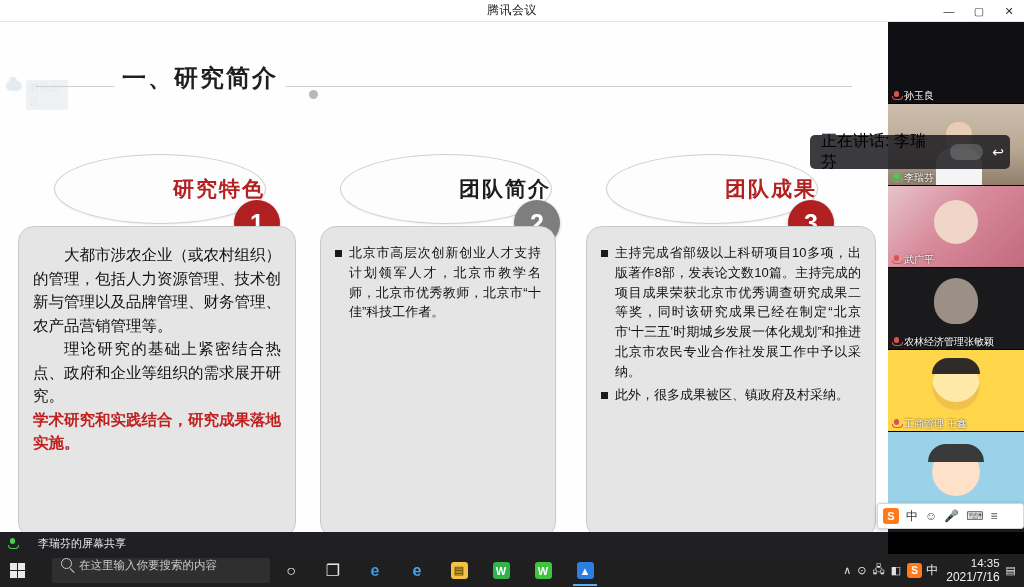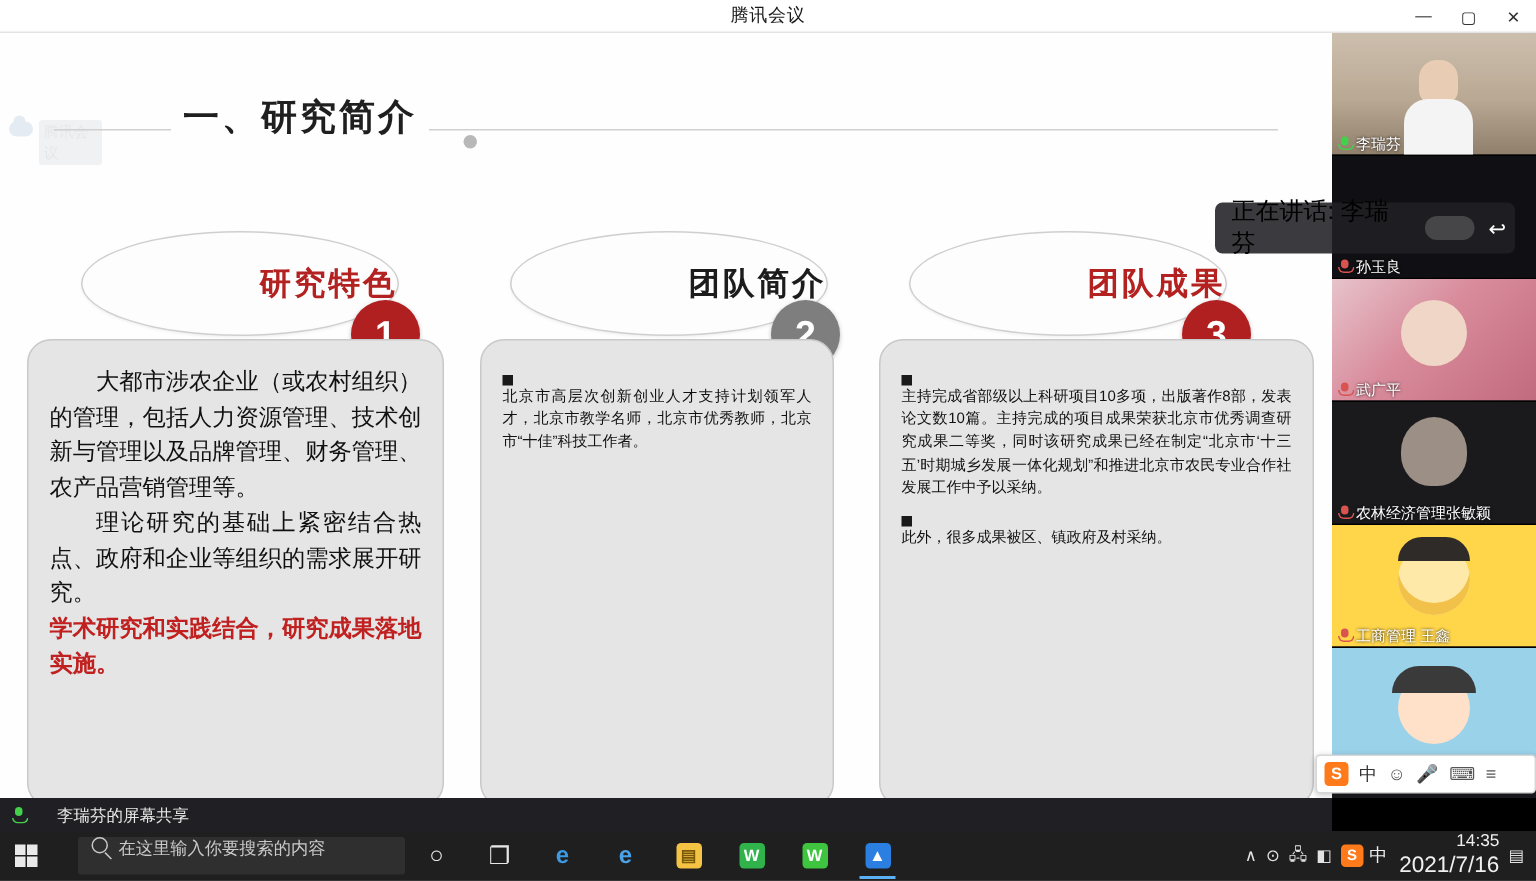--- a/index.html
+++ b/index.html
@@ -117,23 +117,22 @@
   #col1 .card { left: 8px; width: 278px; }
   #col2 .card { left: 8px; width: 236px; }
   #col3 .card { left: 8px; width: 290px; }
 
   .body-p {
     font-size: 15.5px; color: #111; line-height: 1.52; text-align: justify;
   }
   .body-p.indent { text-indent: 2em; }
   .body-p.redbold { color: #c0201f; font-weight: bold; text-indent: 0; }
   .bullet-row {
-    display: flex; font-size: 10px; color: #111; line-height: 1.52;
+    display: flex; font-size: 13px; color: #111; line-height: 1.52;
     margin-bottom: 4px;
-    flex-direction: column;
   }
   .bullet-row .bsq {
     flex: 0 0 auto; width: 14px; padding-top: 7px;
   }
   .bullet-row .bsq i {
     display: block; width: 7px; height: 7px; background: #1a1a1a;
   }
   .bullet-row .btext { flex: 1 1 auto; text-align: justify; }
 
   
@@ -278,21 +277,21 @@
   #tray {
     position: absolute; right: 0; top: 554px; height: 33px;
     display: flex; align-items: center; gap: 6px; padding-right: 8px;
   }
   #tray .tglyph { font-size: 11px; color: #e2e2e2; }
   #clock {
     display: flex; flex-direction: column; align-items: flex-end; justify-content: center;
     line-height: 1.25; margin-left: 2px;
   }
   #clock .c1 { font-size: 11.5px; color: #f0f0f0; }
-  #clock .c2 { font-size: 15px; color: #f0f0f0; }
+  #clock .c2 { font-size: 12px; color: #f0f0f0; }
   #tray-ime {
     display: flex; align-items: center; gap: 4px;
   }
   #tray-ime .s { width: 15px; height: 15px; border-radius: 3px; background:#ff7a1a; color:#fff; font-size:10px; text-align:center; line-height:15px; font-weight:bold;}
   #tray-ime .z { font-size: 12px; color: #eee; }
 </style>
 </head>
 <body>
 
 <div id="app">
@@ -366,37 +365,37 @@
             <span class="btext">此外，很多成果被区、镇政府及村采纳。</span>
           </div>
         </div>
       </div>
 
     </div>
   </div>
 
   <div id="right-panel">
 
+    <div class="tile t2">
+      <div class="art"></div>
+      <div class="namebar">
+        <span class="mic muted">
+            <i></i>
+          </span>
+        <span class="nm">孙玉良</span>
+      </div>
+    </div>
+
     <div class="tile t1">
       <div class="art"></div>
       <div class="namebar">
         <span class="mic">
             <i></i>
           </span>
         <span class="nm">李瑞芬</span>
-      </div>
-    </div>
-
-    <div class="tile t2">
-      <div class="art"></div>
-      <div class="namebar">
-        <span class="mic muted">
-            <i></i>
-          </span>
-        <span class="nm">孙玉良</span>
       </div>
     </div>
 
     <div class="tile t3">
       <div class="art"></div>
       <div class="namebar">
         <span class="mic muted">
             <i></i>
           </span>
         <span class="nm">武广平</span>

